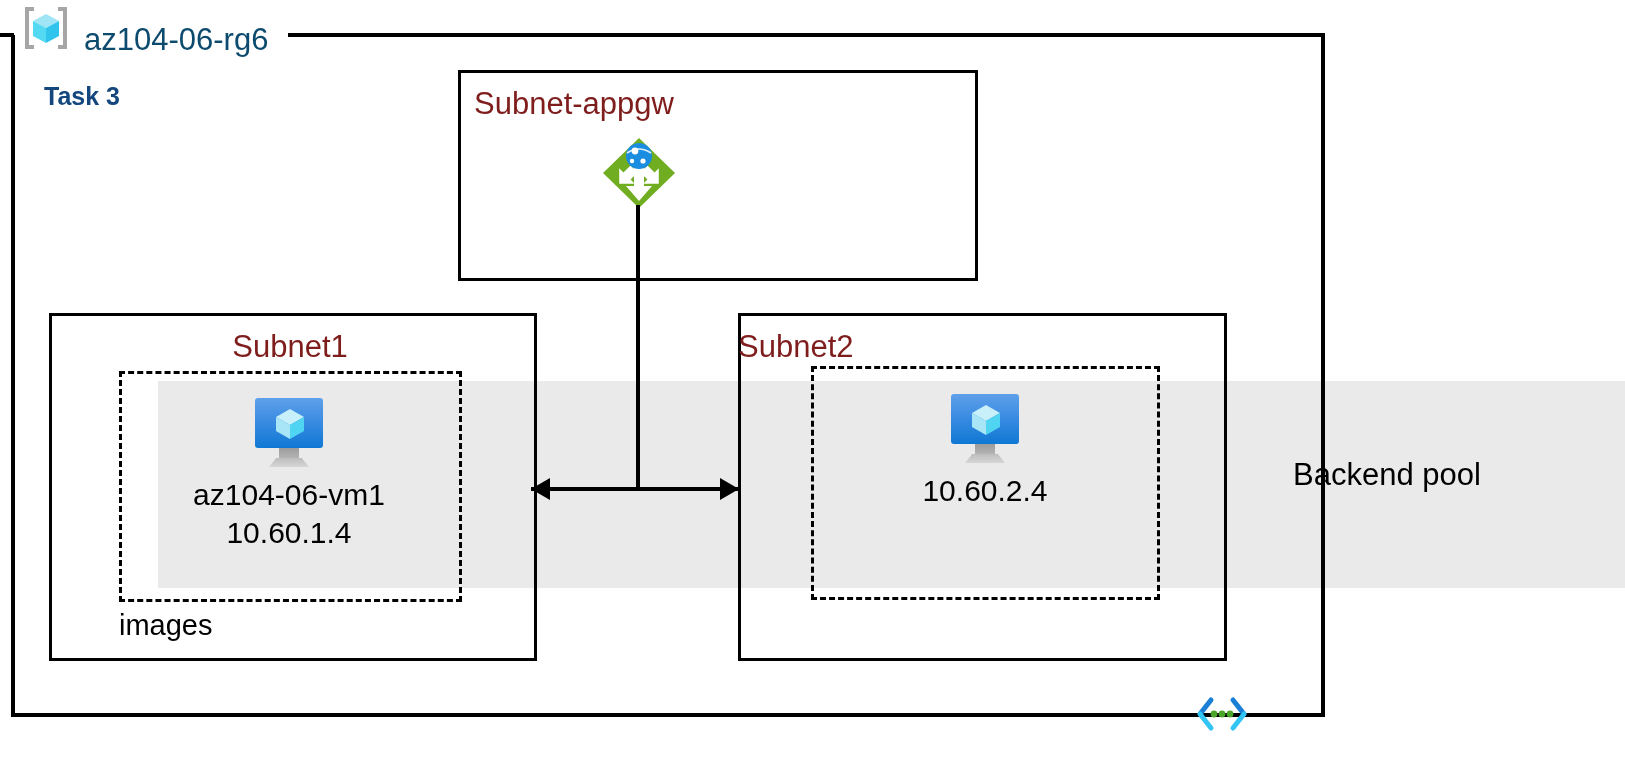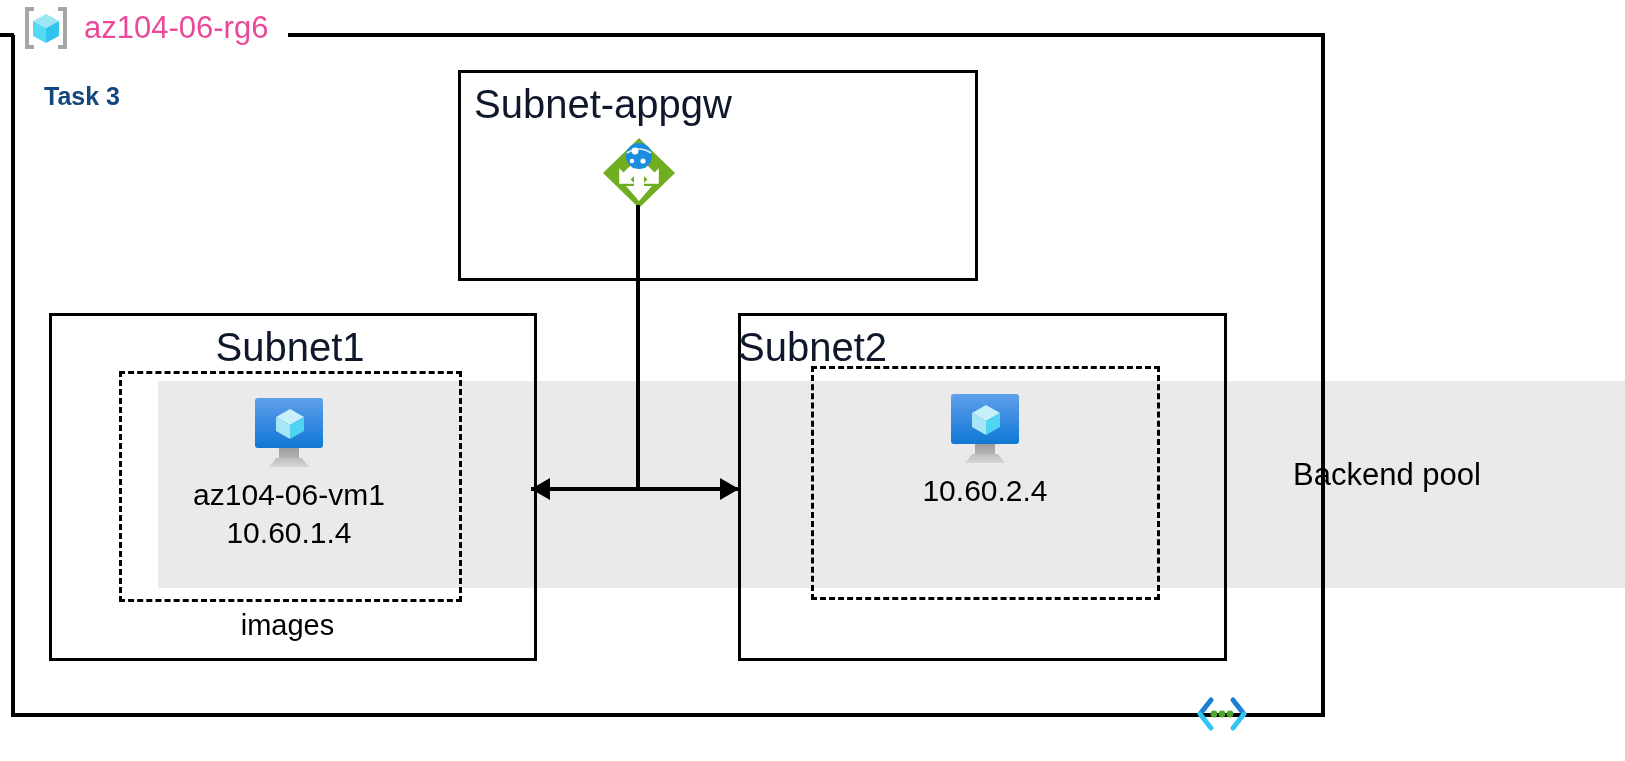--- a/index.html
+++ b/index.html
@@ -39,24 +39,24 @@
   }
   #rg-border-bottom {
     left: 11px; top: 713px; width: 1314px; height: 4px;
     background: #000000;
   }
 
   #rg-icon {
     left: 22px; top: 6px; width: 48px; height: 44px;
   }
   #rg-title {
-    left: 84px; top: 8px;
+    left: 84px; top: 20px;
     font-size: 31px;
     line-height: 40px;
-    color: #ec4899;
+    color: #0c4a6e;
     white-space: nowrap;
   }
   #task-label {
     left: 44px; top: 82px;
     font-size: 25px;
     font-weight: bold;
     color: #14477D;
     white-space: nowrap;
   }
 
@@ -77,44 +77,44 @@
   .subnet-box {
     border: 3px solid #000000;
     background: transparent;
   }
   #subnet-appgw-box { left: 458px; top: 70px; width: 514px; height: 205px; }
   #subnet1-box      { left: 49px;  top: 313px; width: 482px; height: 342px; }
   #subnet2-box      { left: 738px; top: 313px; width: 483px; height: 342px; }
 
   .subnet-title {
     position: absolute;
-    font-size: 40px;
+    font-size: 31px;
     line-height: 40px;
-    color: #0f172a;
+    color: #7f1d1d;
     white-space: nowrap;
   }
   #subnet-appgw-title { left: 474px; top: 84px; }
   #subnet1-title      { left: 0px;  top: 327px; width: 580px; text-align: center; }
   #subnet2-title      { left: 738px; top: 327px; width: 483px; }
 
   
   .dashed-box {
     border: 3px dashed #000000;
     background: transparent;
   }
   #subnet1-dashed { left: 119px; top: 371px; width: 337px; height: 225px; }
   #subnet2-dashed { left: 811px; top: 366px; width: 343px; height: 228px; }
 
   .group-label {
     position: absolute;
     font-size: 29px;
     line-height: 38px;
     color: #000000;
     white-space: nowrap;
-    text-align: center;
+    text-align: left;
   }
   #subnet1-group-label { left: 119px; top: 606px; width: 337px; }
   #subnet2-group-label { left: 811px; top: 611px; width: 343px; }
 
   
   .vm-block { position: absolute; text-align: center; }
   #vm1-block { left: 159px; top: 398px; width: 260px; }
   #vm2-block { left: 855px; top: 394px; width: 260px; }
 
   .vm-icon-wrap {

